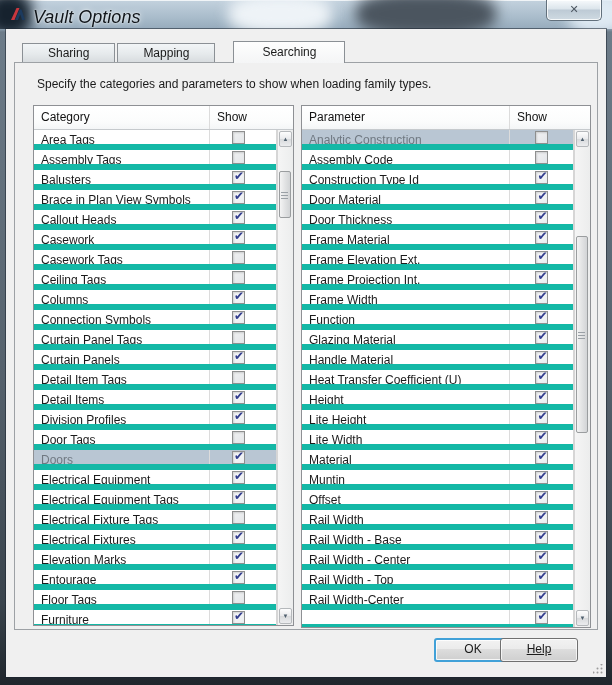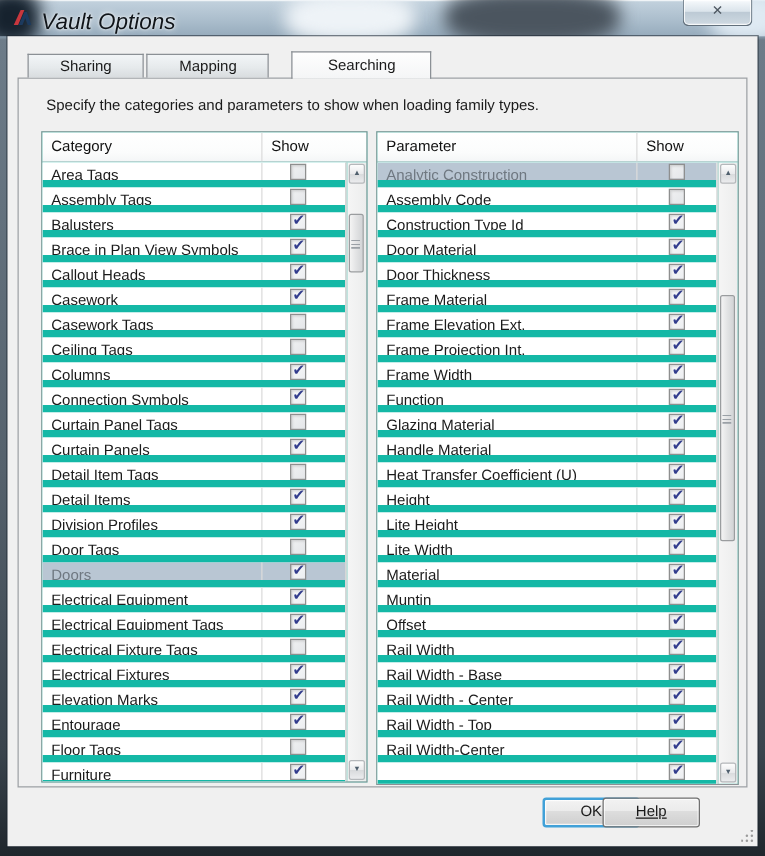--- a/index.html
+++ b/index.html
@@ -74,21 +74,21 @@
             background:linear-gradient(90deg,#f4f4f4 0,#e2e3e4 50%,#d2d4d6 100%);}
   .leftp .sb-thumb{top:41px;height:45px;}
   .rightp .sb-thumb{top:106px;height:195px;}
   .griplines{position:absolute;left:50%;top:50%;width:7px;height:7px;margin:-3px 0 0 -4px;
              background:repeating-linear-gradient(180deg,#9aa0a6 0,#9aa0a6 1px,transparent 1px,transparent 3px);}
   
   .btn{position:absolute;top:609px;width:78px;height:24px;box-sizing:border-box;text-align:center;
        font-size:12px;color:#1a1a1a;border-radius:3px;cursor:default;
        background:linear-gradient(180deg,#f2f2f2 0,#ebebeb 45%,#dddddd 46%,#cfcfcf 100%);
        box-shadow:inset 0 0 0 1px rgba(255,255,255,.7);}
-  .btn.help{left:476px;border:1px solid #707070;line-height:21px;text-decoration:underline;}
+  .btn.help{left:494px;border:1px solid #707070;line-height:21px;text-decoration:underline;}
   .btn.ok{left:396px;border:2px solid #41a1d8;line-height:19px;box-shadow:inset 0 0 0 1px rgba(255,255,255,.8);margin-left:32px;}
   .resizegrip{position:absolute;right:3px;bottom:3px;width:10px;height:10px;}
 </style>
 </head>
 <body>
 
 <div>
 
   <div class="titlebar">
     <div class="blob b1"></div>

